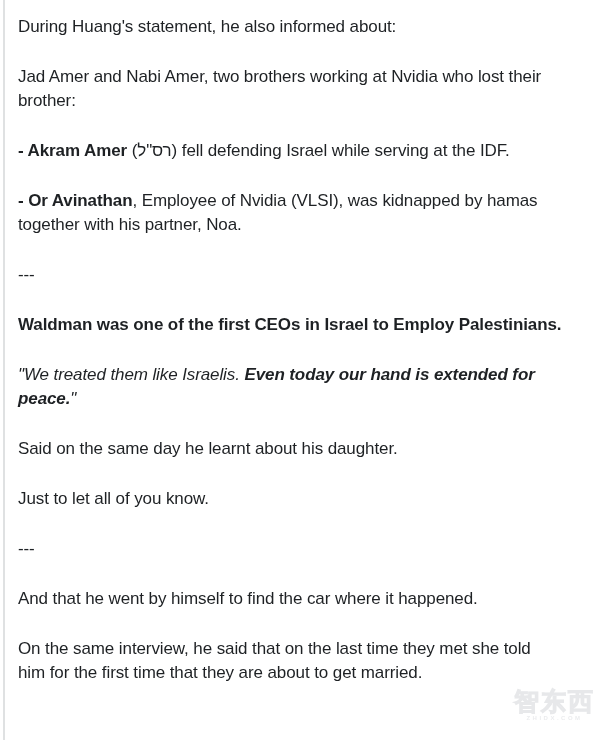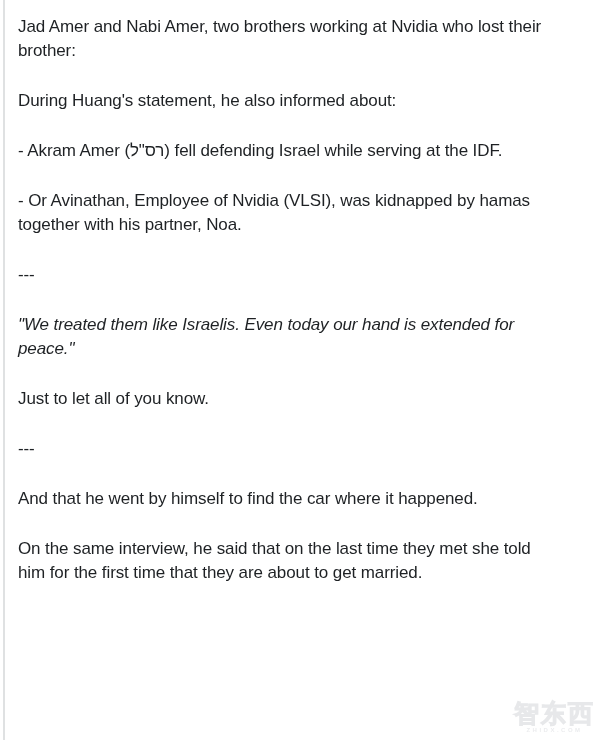--- a/index.html
+++ b/index.html
@@ -24,26 +24,26 @@
     padding: 15px 8px 0 18px;
     font-size: 17px;
     line-height: 24px;
     letter-spacing: -0.1px;
     color: #1e2124;
   }
   .post p {
     margin: 0 0 26px 0;
     white-space: pre-wrap;
   }
-  .run-bold { font-weight: 400; }
+  .run-bold { font-weight: 700; }
   .run-italic { font-style: italic; }
   .watermark {
     position: absolute;
     right: 5px;
-    bottom: 7px;
+    bottom: 19px;
     text-align: center;
     user-select: none;
     pointer-events: none;
   }
   .wm-logo {
     font-size: 25px;
     font-weight: 700;
     letter-spacing: 2px;
     color: #f3f3f4;
     -webkit-text-stroke: 1px #e7e8ea;
@@ -56,29 +56,31 @@
     margin-top: 1px;
     font-weight: 700;
   }
 </style>
 </head>
 <body>
 
 <div class="left-edge-line"></div>
 
 <article class="post" id="post-body">
+    <p><span>During Huang's statement, he also informed about:</span></p>
     <p><span>Jad Amer and Nabi Amer, two brothers working at Nvidia who lost their
 brother:</span></p>
-    <p><span>During Huang's statement, he also informed about:</span></p>
     <p><span class="run-bold">- Akram Amer</span><span> (רס"ל) fell defending Israel while serving at the IDF.</span></p>
     <p><span class="run-bold">- Or Avinathan</span><span>, Employee of Nvidia (VLSI), was kidnapped by hamas
 together with his partner, Noa.</span></p>
     <p><span>---</span></p>
+    <p><span class="run-bold">Waldman was one of the first CEOs in Israel to Employ Palestinians.</span></p>
     <p><span class="run-italic">"We treated them like Israelis. </span><span class="run-bold run-italic">Even today our hand is extended for
 peace.</span><span class="run-italic">"</span></p>
+    <p><span>Said on the same day he learnt about his daughter.</span></p>
     <p><span>Just to let all of you know.</span></p>
     <p><span>---</span></p>
     <p><span>And that he went by himself to find the car where it happened.</span></p>
     <p><span>On the same interview, he said that on the last time they met she told
 him for the first time that they are about to get married.</span></p>
   </article>
 
 <div class="watermark">
   <div class="wm-logo">智东西</div>
   <div class="wm-sub">ZHIDX.COM</div>

